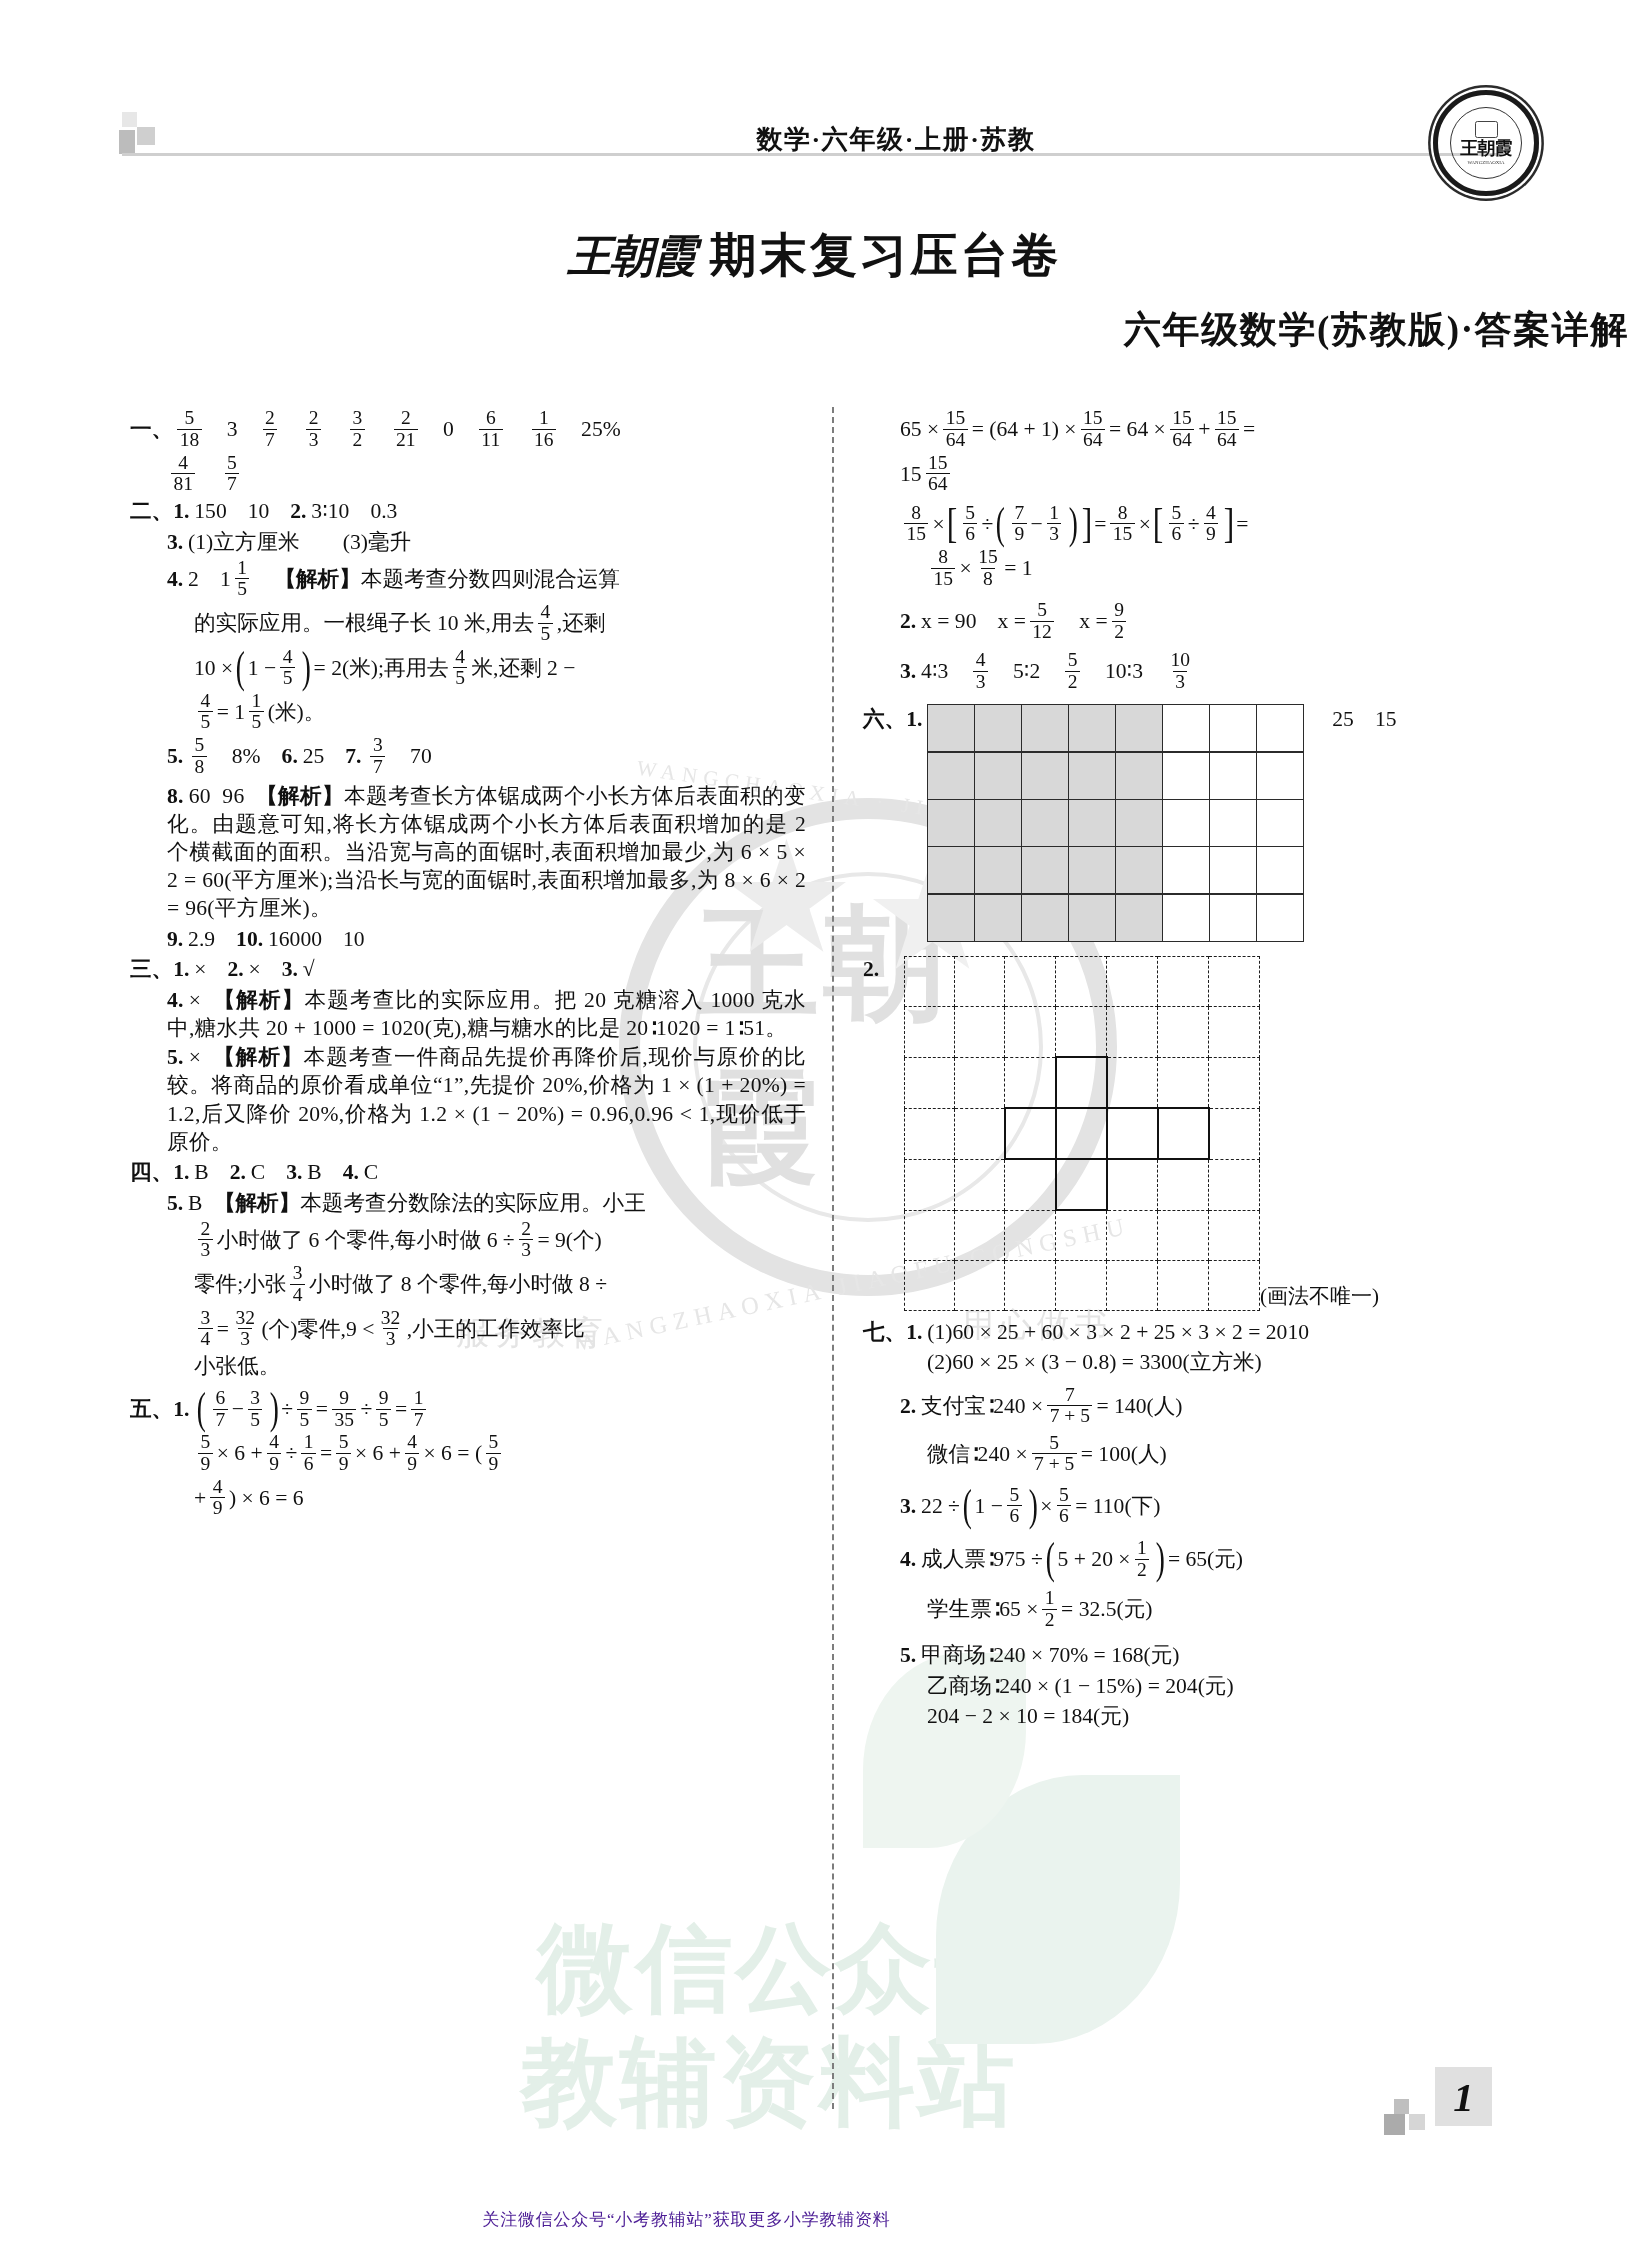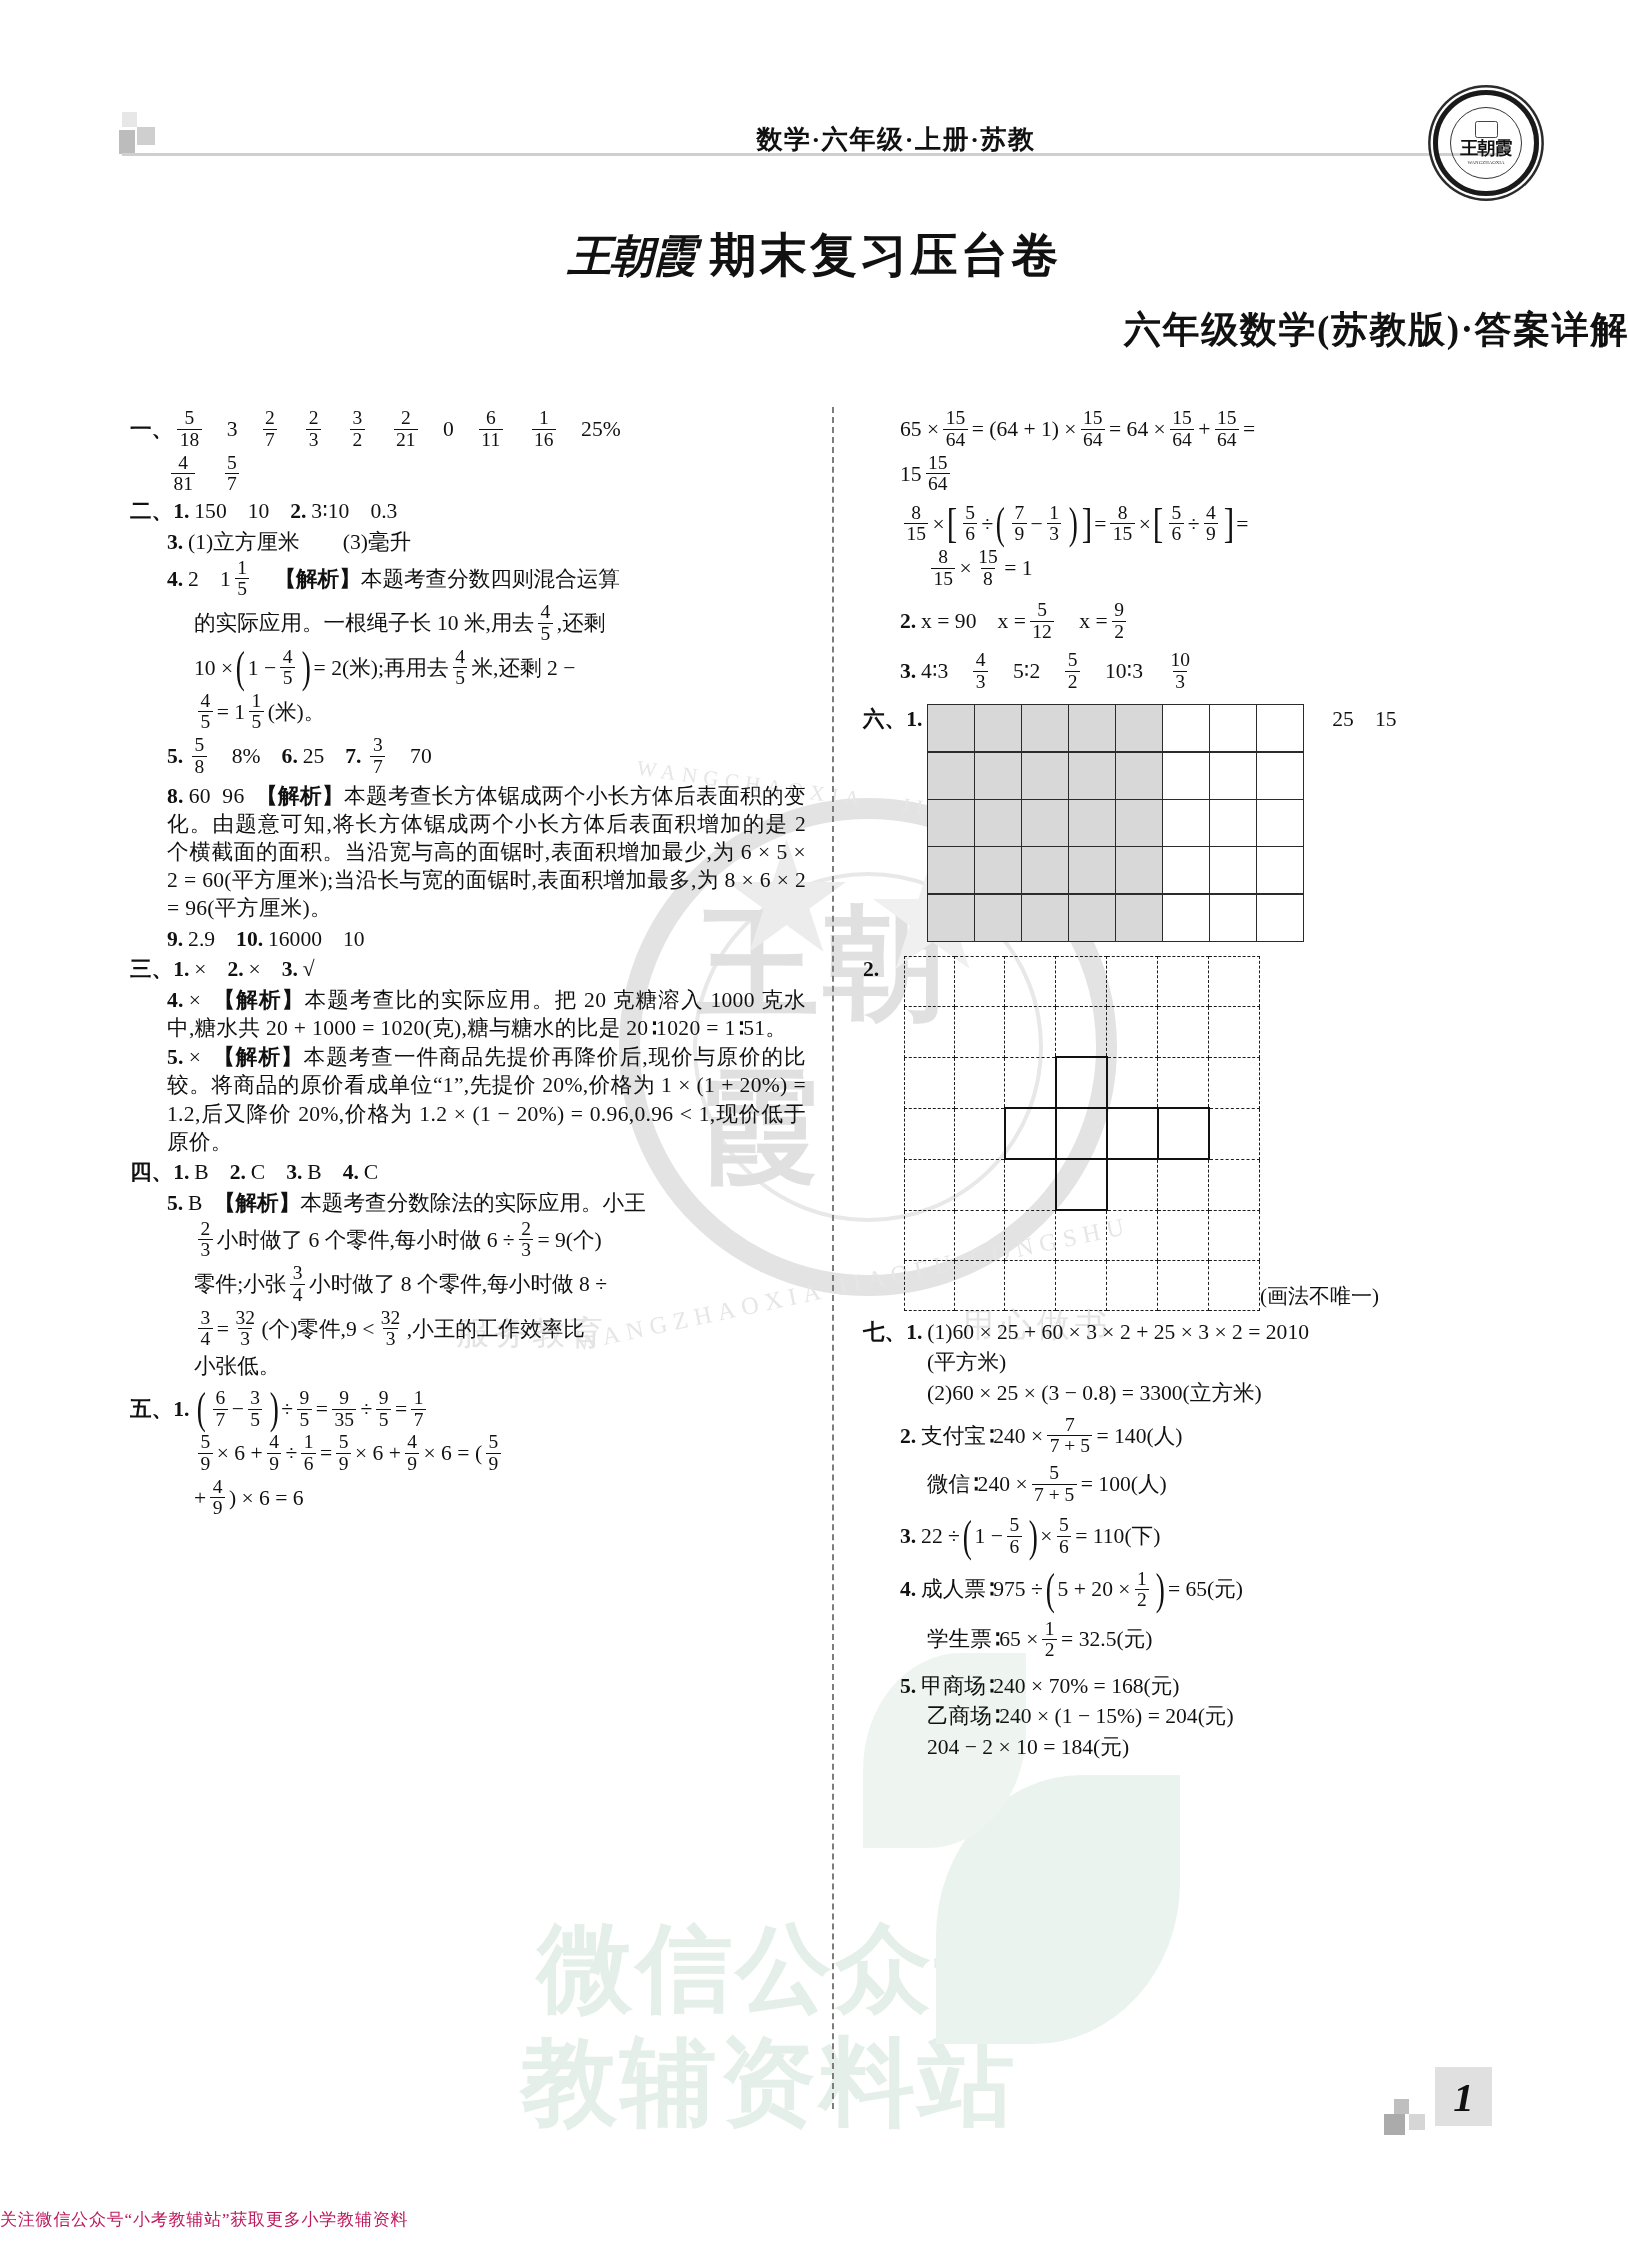--- a/index.html
+++ b/index.html
@@ -99,22 +99,22 @@
   
   .pg{position:absolute;left:1435px;top:2067px;width:57px;height:59px;background:#e0e0e0;
       display:flex;align-items:center;justify-content:center;
       font-size:41px;font-style:italic;font-weight:700;}
   .pg-sq{position:absolute;background:#c9c9c9;}
   .pg-sq.a{left:1394px;top:2099px;width:14.7px;height:14.7px;background:#bfbfbf;}
   .pg-sq.b{left:1409px;top:2114px;width:16.3px;height:16.3px;background:#d6d6d6;}
   .pg-sq.c{left:1384px;top:2114px;width:21px;height:21px;background:#ababab;}
 
   
-  .footer{position:absolute;left:0;top:2208px;width:1373px;text-align:left;
-      font-size:17px;color:#be185d;letter-spacing:0.8px;}
+  .footer{position:absolute;left:0;top:2208px;width:1373px;text-align:center;
+      font-size:17px;color:#4c1d95;letter-spacing:0.8px;}
 </style>
 </head>
 <body>
 
 <div class="page">
 
   <div class="wm wm-seal">
     <div class="wm-seal-in">
       <span class="wm-seal-txt">王朝霞</span>
     </div>
@@ -750,23 +750,20 @@
         </table>
       <span class="note" style="align-self:flex-end;padding-bottom:1.6px;">(画法不唯一)</span>
     </div>
 
     <div class="row" style="margin-top:6.5px;">
       <span class="sec">七、</span>
       <span class="num">1.</span>
       <span>(1)60 × 25 + 60 × 3 × 2 + 25 × 3 × 2 = 2010</span>
     </div>
     <div class="row indent2">
-      <span>(平方米)</span>
-    </div>
-    <div class="row indent2">
       <span>(2)60 × 25 × (3 − 0.8) = 3300(立方米)</span>
     </div>
 
     <div class="row indent" style="margin-top:8.1px;">
       <span class="num">2.</span>
       <span>支付宝∶240 ×</span>
       <span class="fr">
           <span class="n">7</span>
           <span class="d">7 + 5</span>
         </span>

